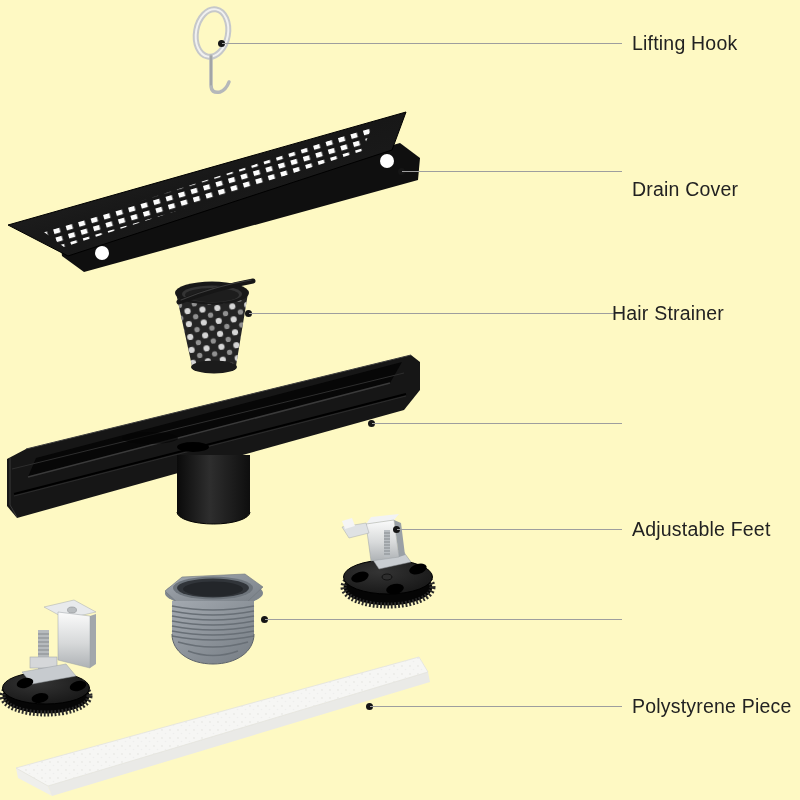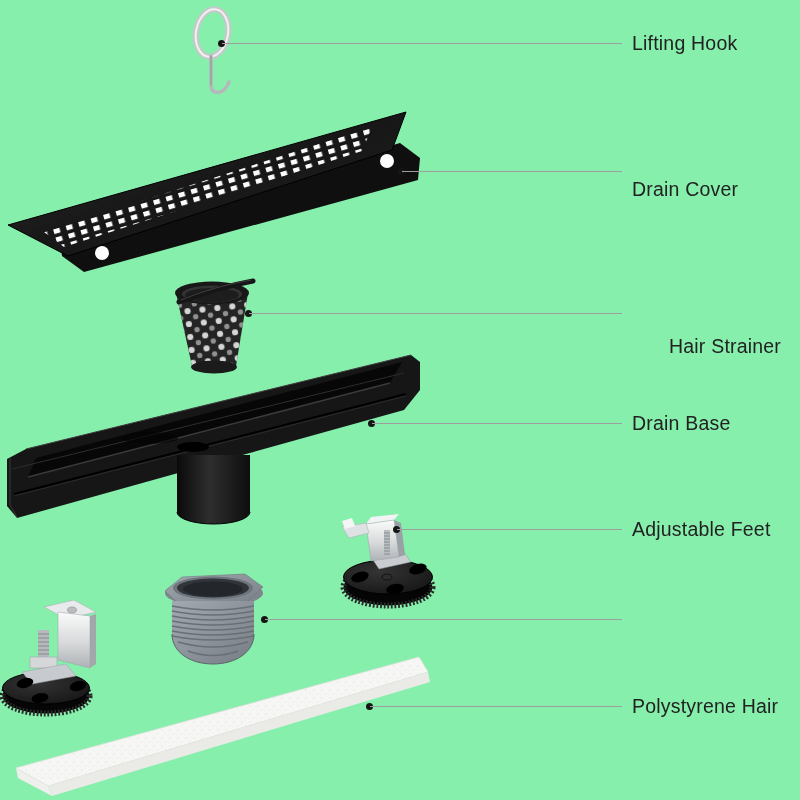--- a/index.html
+++ b/index.html
@@ -1,17 +1,17 @@
 <!DOCTYPE html>
 <html><head>
 <meta charset="utf-8">
 <style>
   html,body{margin:0;padding:0;background:#fff;}
   .stage{
-    position:relative;width:800px;height:800px;background:#86efac;overflow:hidden;
+    position:relative;width:800px;height:800px;background:#fef9c3;overflow:hidden;
     font-family:"Liberation Sans", sans-serif;
   }
   .stage svg{position:absolute;left:0;top:0;}
   .leader-row{position:absolute;height:7px;}
   .leader-row .dot{
     position:absolute;left:0;top:0;width:7px;height:7px;border-radius:50%;
     background:#151515;
   }
   .leader-row .line{
     position:absolute;left:4px;right:0;top:3px;height:1px;background:#9e9e9e;
@@ -184,18 +184,17 @@
     <span class="dot"></span>
       <span class="line"></span>
   </div>
   <div class="leader-row" style="top:702.5px;left:366px;width:256px;">
     <span class="dot"></span>
       <span class="line"></span>
   </div>
 
   <div class="part-label" style="top:30px;left:632px;">Lifting Hook</div>
   <div class="part-label" style="top:176px;left:632px;">Drain Cover</div>
-  <div class="part-label" style="top:300px;left:669px;margin-top:33px;">Hair Strainer</div>
-  <div class="part-label" style="top:410px;left:632px;">Drain Base</div>
+  <div class="part-label" style="top:300px;left:612px;">Hair Strainer</div>
   <div class="part-label" style="top:516px;left:632px;">Adjustable Feet</div>
-  <div class="part-label" style="top:693px;left:632px;">Polystyrene Hair</div>
+  <div class="part-label" style="top:693px;left:632px;">Polystyrene Piece</div>
 
 </div>
 
 </body></html>

